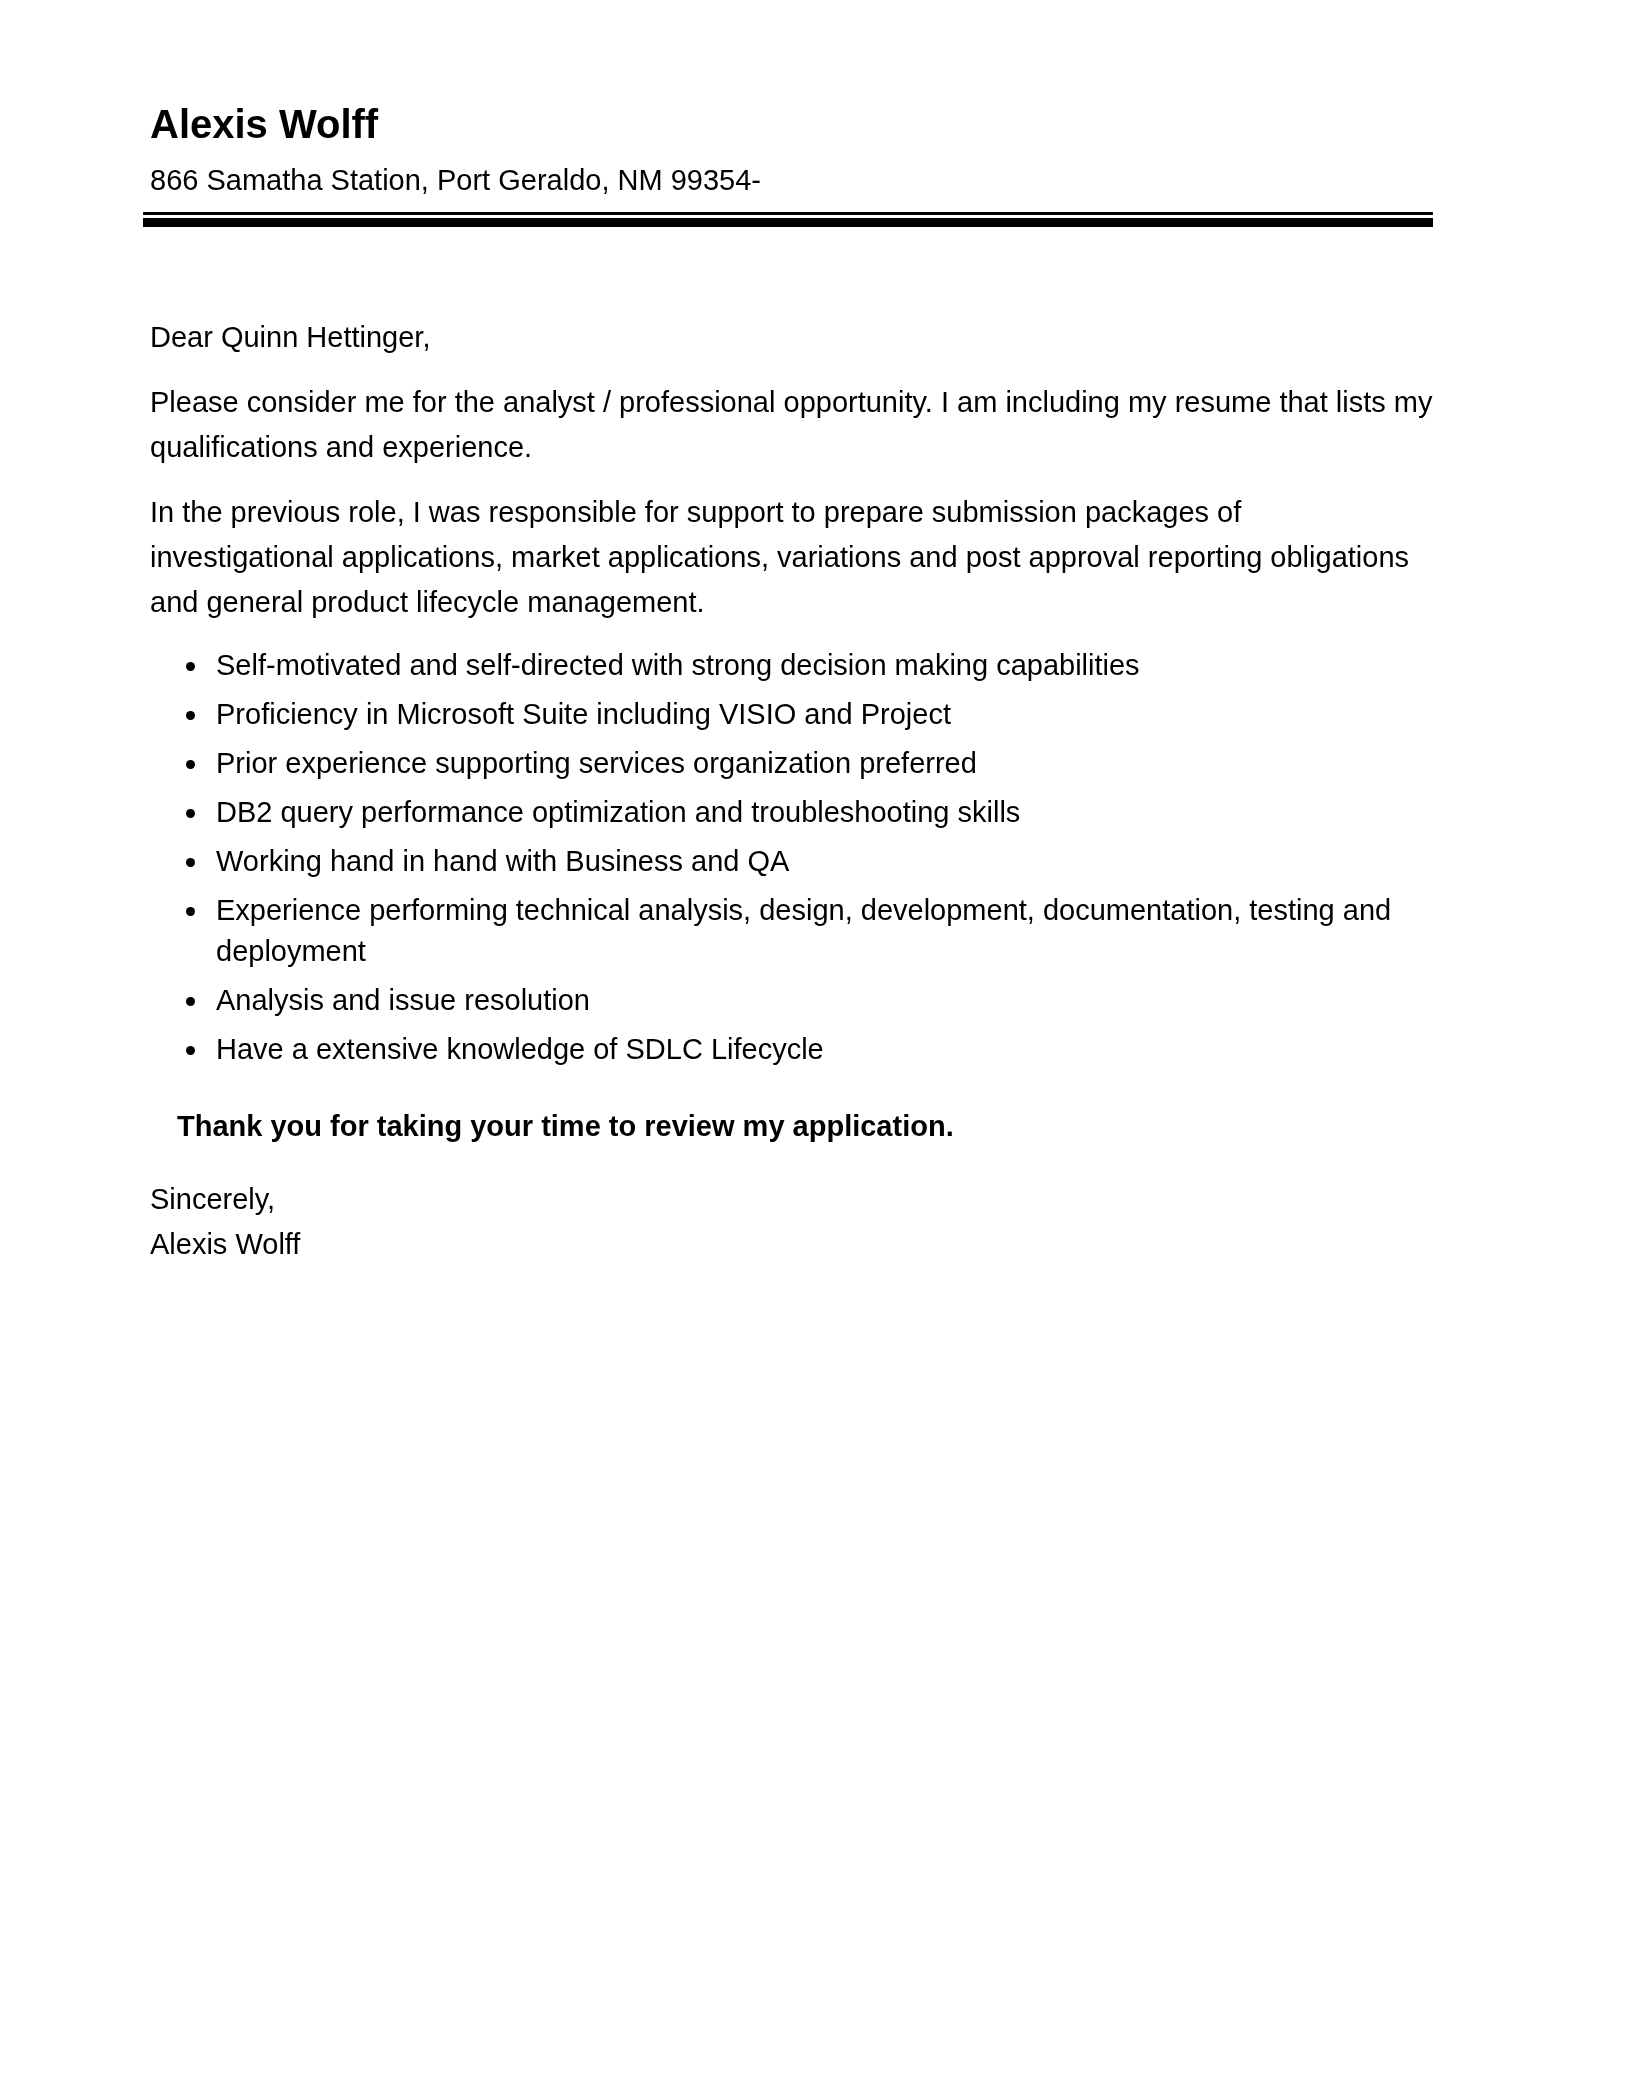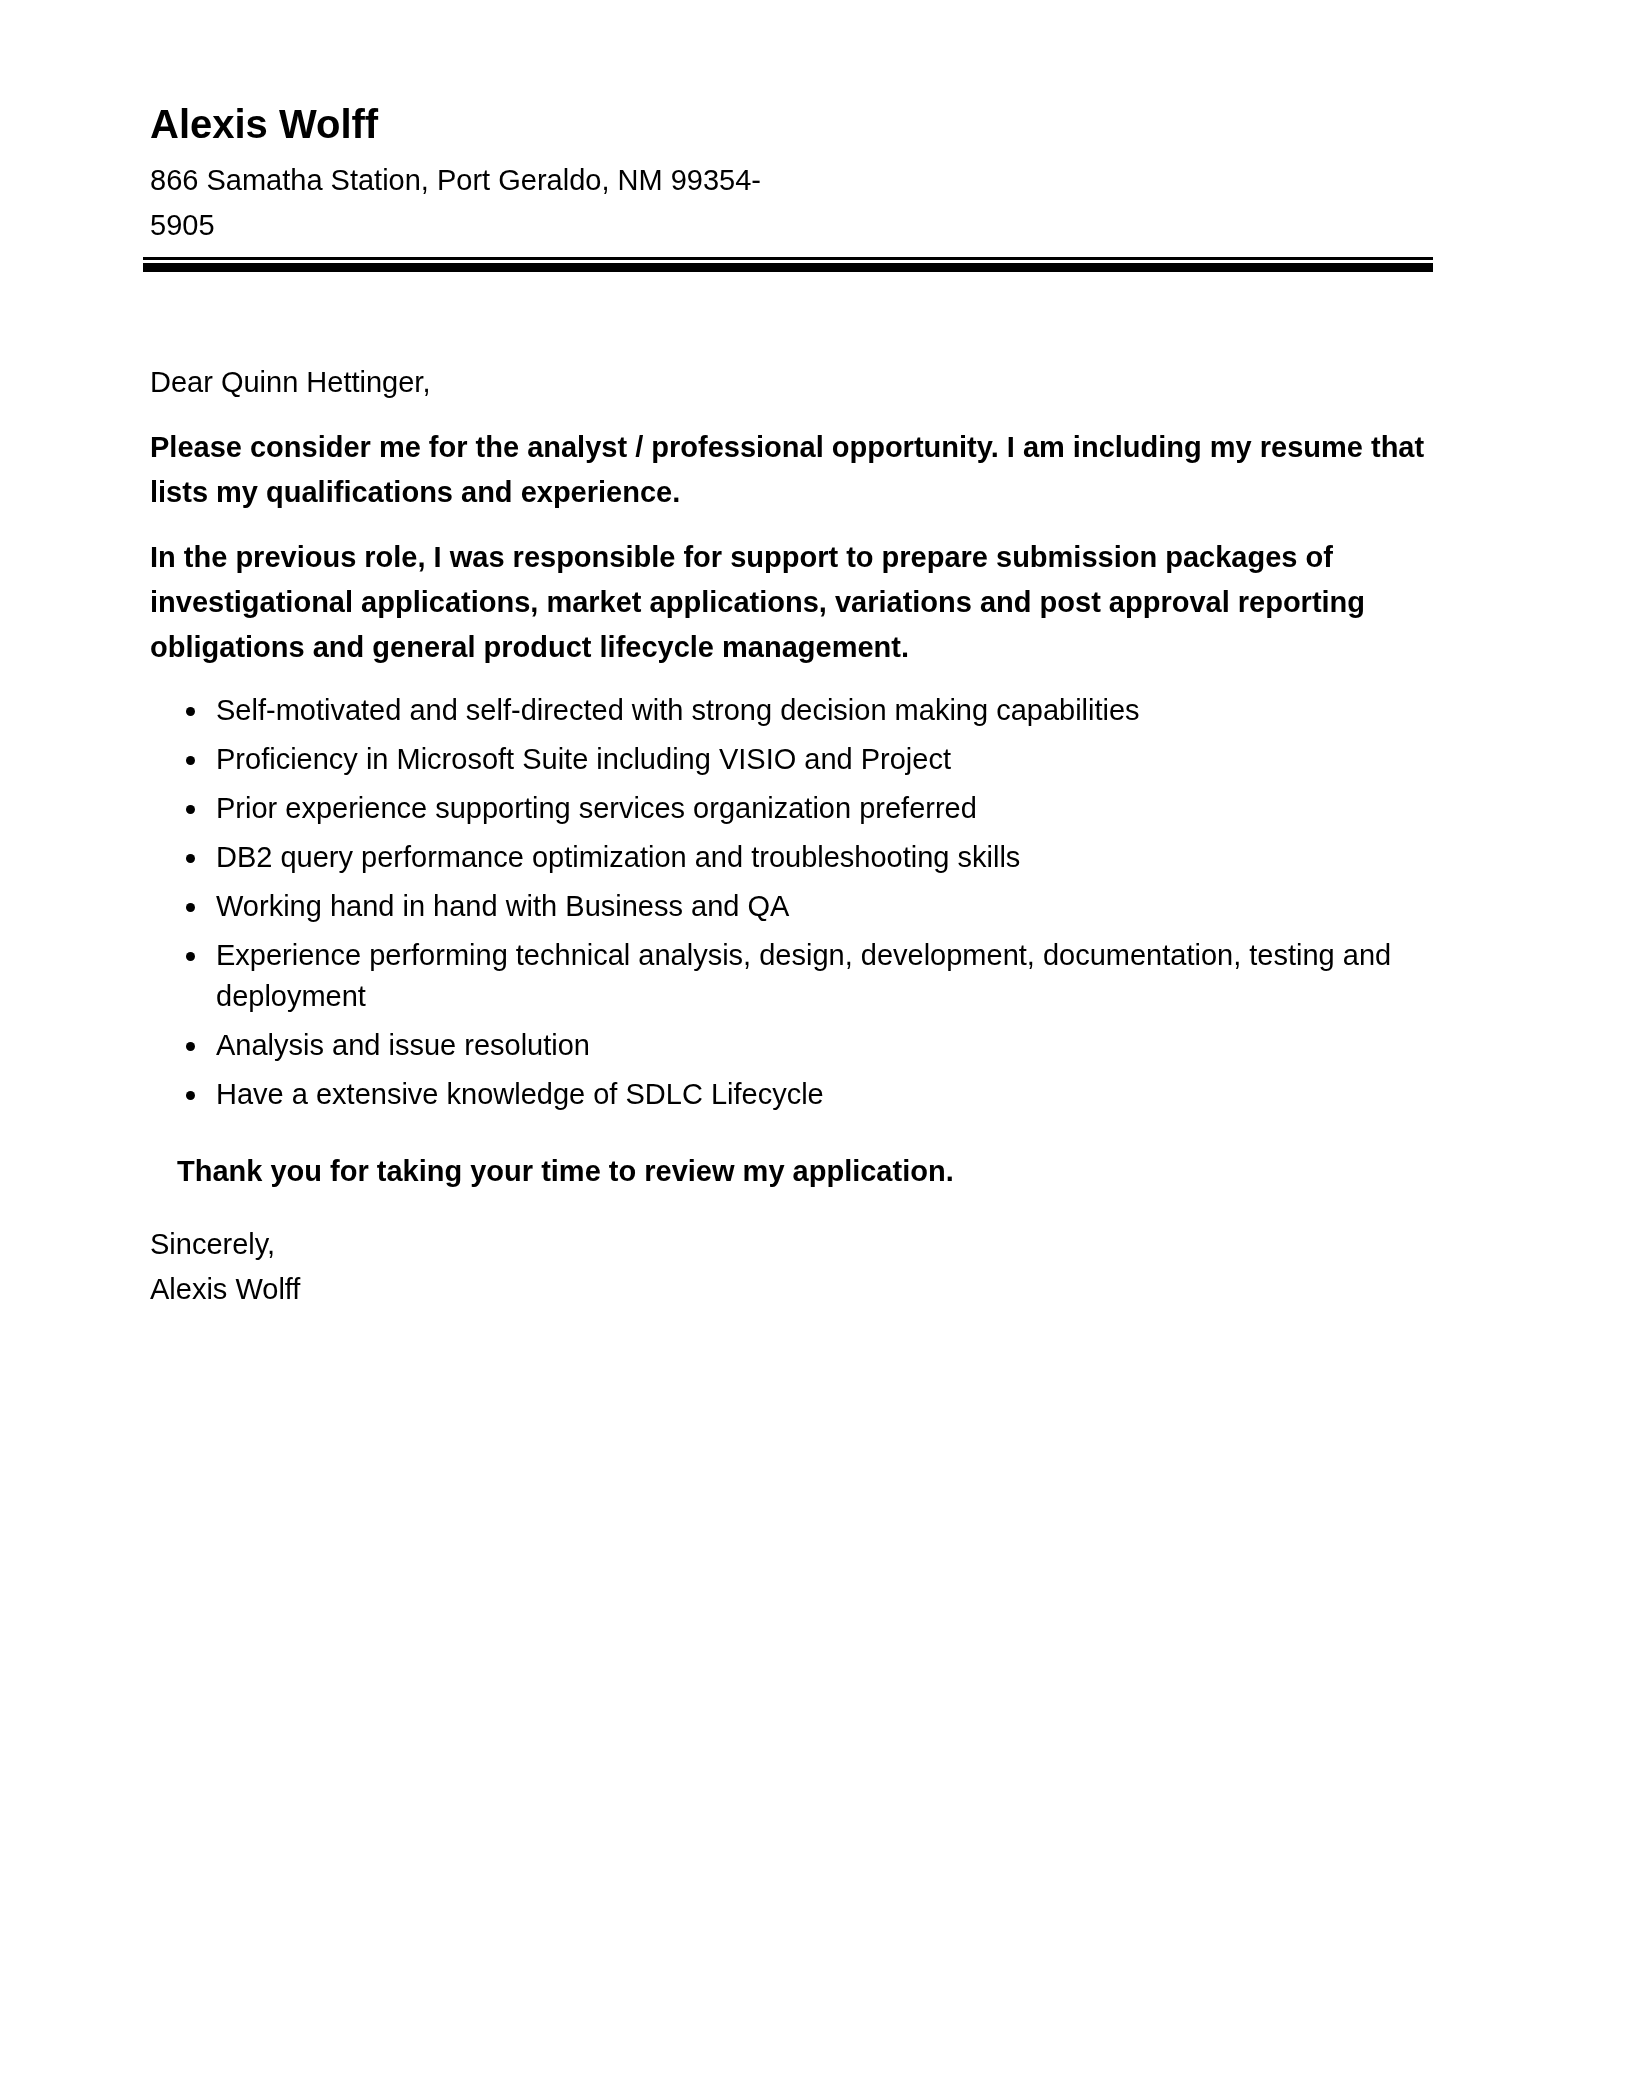--- a/index.html
+++ b/index.html
@@ -35,21 +35,20 @@
     margin-top: 9px;
     margin-left: -7px;
     height: 3px;               
     border-top: 3px solid #000000;   
     border-bottom: 9px solid #000000; 
   }
   p {
     font-size: 29px;
     line-height: 45px;
     margin: 0 0 20px 0;
-    font-weight: bold;
   }
   .salutation {
     margin-top: 88px;
     font-weight: normal;
   }
   ul.requirements {
     margin: 0;
     padding: 0 0 0 52px;
     font-size: 29px;
     line-height: 41px;
@@ -72,21 +71,20 @@
 </style>
 </head>
 <body>
 
 <div class="page">
 
   <header>
     <h1 class="sender-name">Alexis Wolff</h1>
     <div class="address">
       <div>866 Samatha Station, Port Geraldo, NM 99354-</div>
-      <div>5905</div>
     </div>
     <div class="divider"></div>
   </header>
 
   <main>
 
     <p class="salutation">Dear Quinn Hettinger,</p>
 
     <p>Please consider me for the analyst / professional opportunity. I am including my resume that lists my qualifications and experience.</p>
 

